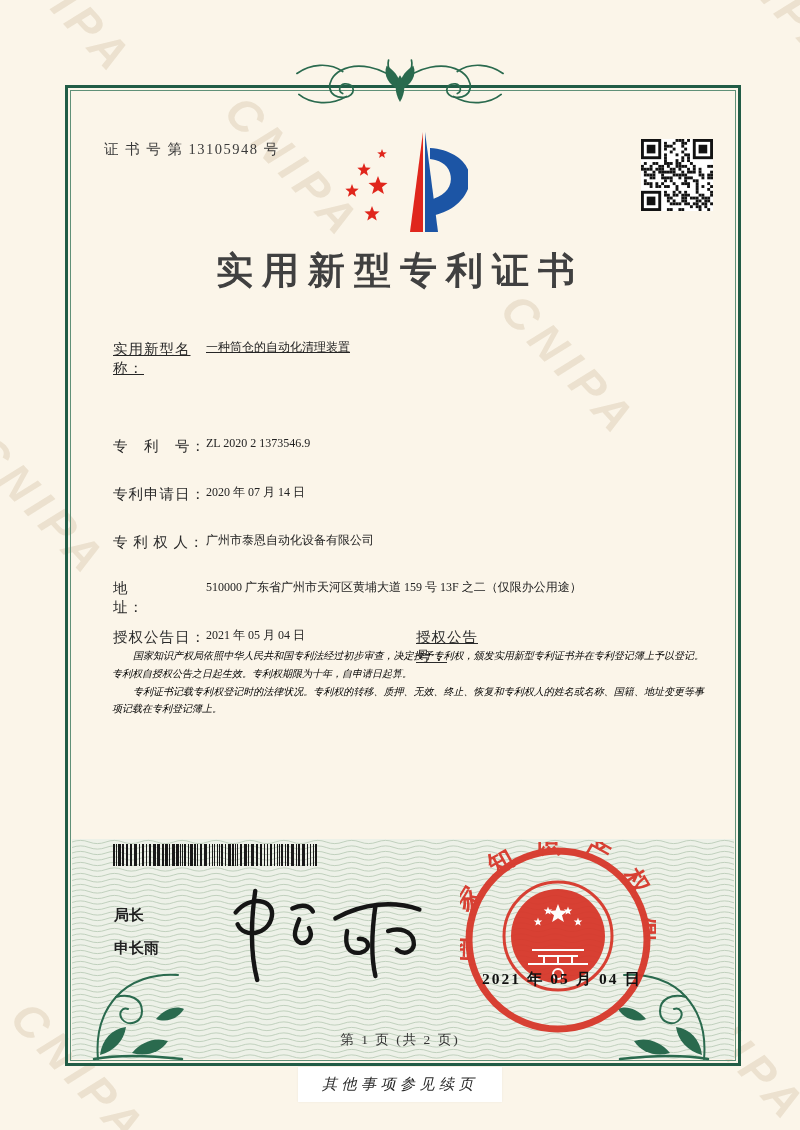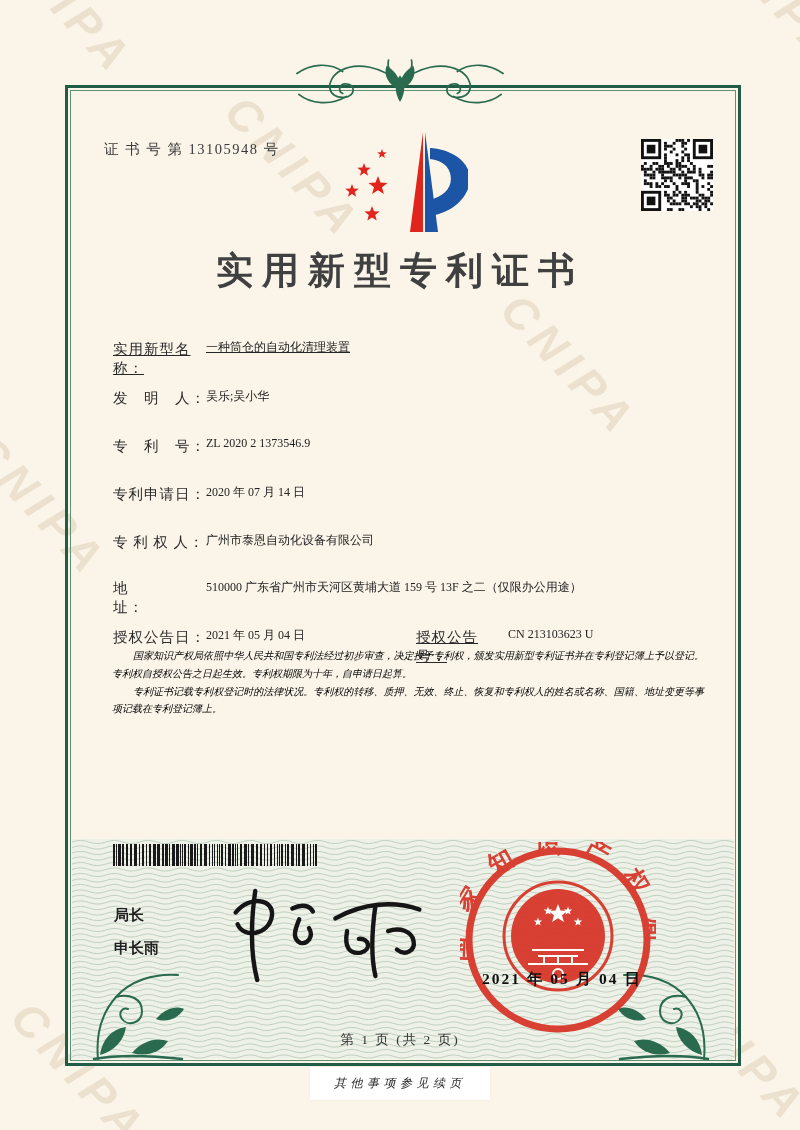--- a/index.html
+++ b/index.html
@@ -34,21 +34,21 @@
   .barcode{position:absolute;left:113px;top:844px;width:207px;height:22px;z-index:2;}
   .sig-title{position:absolute;left:114px;top:906px;font:700 15px "Liberation Sans",sans-serif;color:#222;z-index:2;}
   .sig-name{position:absolute;left:114px;top:939px;font:700 15px "Liberation Sans",sans-serif;color:#222;z-index:2;}
   .sig-script{position:absolute;left:222px;top:878px;width:215px;height:110px;z-index:2;}
   .seal{position:absolute;left:460px;top:842px;width:196px;height:196px;z-index:2;opacity:0.95;}
   .seal-date{position:absolute;left:478px;top:969px;width:168px;text-align:center;z-index:3;
              font-size:15.5px;font-weight:700;letter-spacing:2px;color:#111;}
   .page-info{position:absolute;left:0;top:1031px;width:800px;text-align:center;font-size:13.5px;
              letter-spacing:2px;color:#333;z-index:2;}
   .note-box{position:absolute;left:50%;transform:translateX(-50%);top:1067px;background:#ffffff;
-            padding:8px 24px;font-size:12px;font-style:italic;letter-spacing:4.5px;color:#2a2a2a;z-index:2;
+            padding:8px 24px;font-size:15px;font-style:italic;letter-spacing:4.5px;color:#2a2a2a;z-index:2;
             box-shadow:0 0 2px rgba(0,0,0,0.06);}
   .ornament{position:absolute;z-index:2;}
 </style>
 </head>
 <body>
 
 <div class="page">
 
   <div class="wm" style="left:-22px;top:-24px;">CNIPA</div>
   <div class="wm" style="left:688px;top:-34px;">CNIPA</div>
@@ -308,24 +308,20 @@
     <polygon points="89,4 102,104 89,104" fill="#1c55a5"></polygon>
     <path d="M94,20 C124,22 140,42 132,61 C125,78 108,86 94,88 L94,72 C108,68 118,59 114,45 C111,35 102,32 94,31 Z" fill="#1c55a5"></path>
   </svg>
 
   <div class="title">实用新型专利证书</div>
 
   <div class="f-row" style="top:339px;text-decoration:underline;">
     <span class="f-label">实用新型名称：</span>
     <span class="f-value">一种筒仓的自动化清理装置</span>
   </div>
-  <div class="f-row" style="top:388px;">
-    <span class="f-label">发　明　人：</span>
-    <span class="f-value">吴乐;吴小华</span>
-  </div>
   <div class="f-row" style="top:436px;">
     <span class="f-label">专　利　号：</span>
     <span class="f-value">ZL 2020 2 1373546.9</span>
   </div>
   <div class="f-row" style="top:484px;">
     <span class="f-label">专利申请日：</span>
     <span class="f-value">2020 年 07 月 14 日</span>
   </div>
   <div class="f-row" style="top:532px;">
     <span class="f-label">专 利 权 人：</span>
@@ -333,21 +329,20 @@
   </div>
   <div class="f-row addr" style="top:578px;">
     <span class="f-label">地　　　　址：</span>
     <span class="f-value">510000 广东省广州市天河区黄埔大道 159 号 13F 之二（仅限办公用途）</span>
   </div>
   <div class="f-row" style="top:627px;">
     <span class="f-label">授权公告日：</span>
     <span class="f-value">2021 年 05 月 04 日</span>
     <span class="grant-pair2">
       <span class="f-label" style="width:92px;text-decoration:underline;">授权公告号：</span>
-      <span class="f-value">CN 213103623 U</span>
     </span>
   </div>
 
   <div class="paras">
     <p>国家知识产权局依照中华人民共和国专利法经过初步审查，决定授予专利权，颁发实用新型专利证书并在专利登记簿上予以登记。专利权自授权公告之日起生效。专利权期限为十年，自申请日起算。</p>
     <p>专利证书记载专利权登记时的法律状况。专利权的转移、质押、无效、终止、恢复和专利权人的姓名或名称、国籍、地址变更等事项记载在专利登记簿上。</p>
   </div>
 
   <svg class="barcode" viewBox="0 0 207 22" preserveAspectRatio="none">
       <rect x="0" y="0" width="2" height="22" fill="#191919"></rect>

